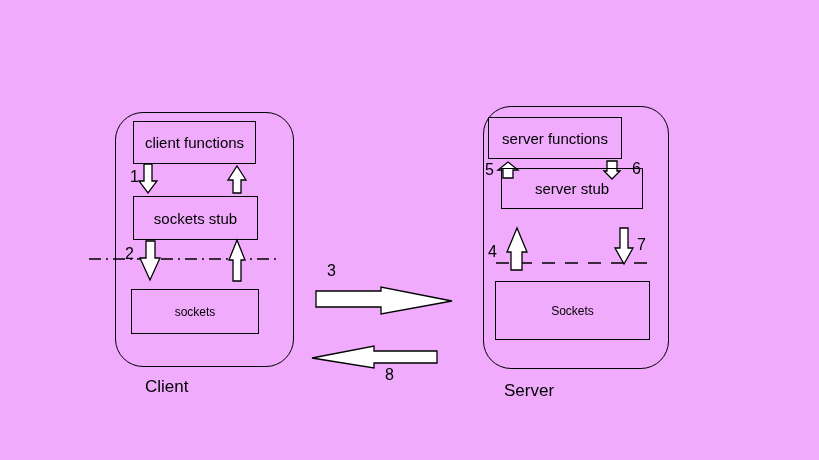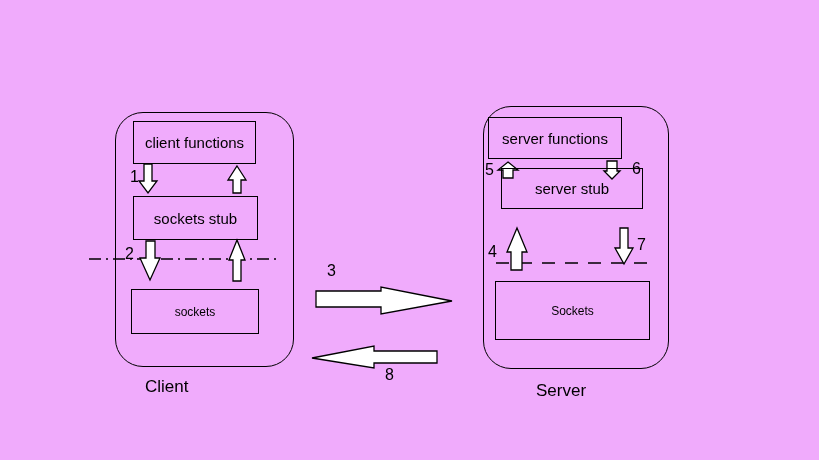--- a/index.html
+++ b/index.html
@@ -81,21 +81,21 @@
   </div>
 
   <div class="inner-box" style="left:501px;top:168px;width:140px;height:39px;">
     <span>server stub</span>
   </div>
 
   <div class="inner-box big-font" style="left:495px;top:281px;width:153px;height:57px;">
     <span>Sockets</span>
   </div>
 
-  <div class="entity-label" style="left:536px;top:381px;">Server</div>
+  <div class="entity-label" style="left:504px;top:381px;">Server</div>
 
   <div class="step-num" style="left:130px;top:169px;">1</div>
   <div class="step-num" style="left:125px;top:246px;">2</div>
   <div class="step-num" style="left:327px;top:263px;">3</div>
   <div class="step-num" style="left:488px;top:244px;">4</div>
   <div class="step-num" style="left:485px;top:162px;">5</div>
   <div class="step-num" style="left:632px;top:161px;">6</div>
   <div class="step-num" style="left:637px;top:237px;">7</div>
   <div class="step-num" style="left:385px;top:367px;">8</div>
 

